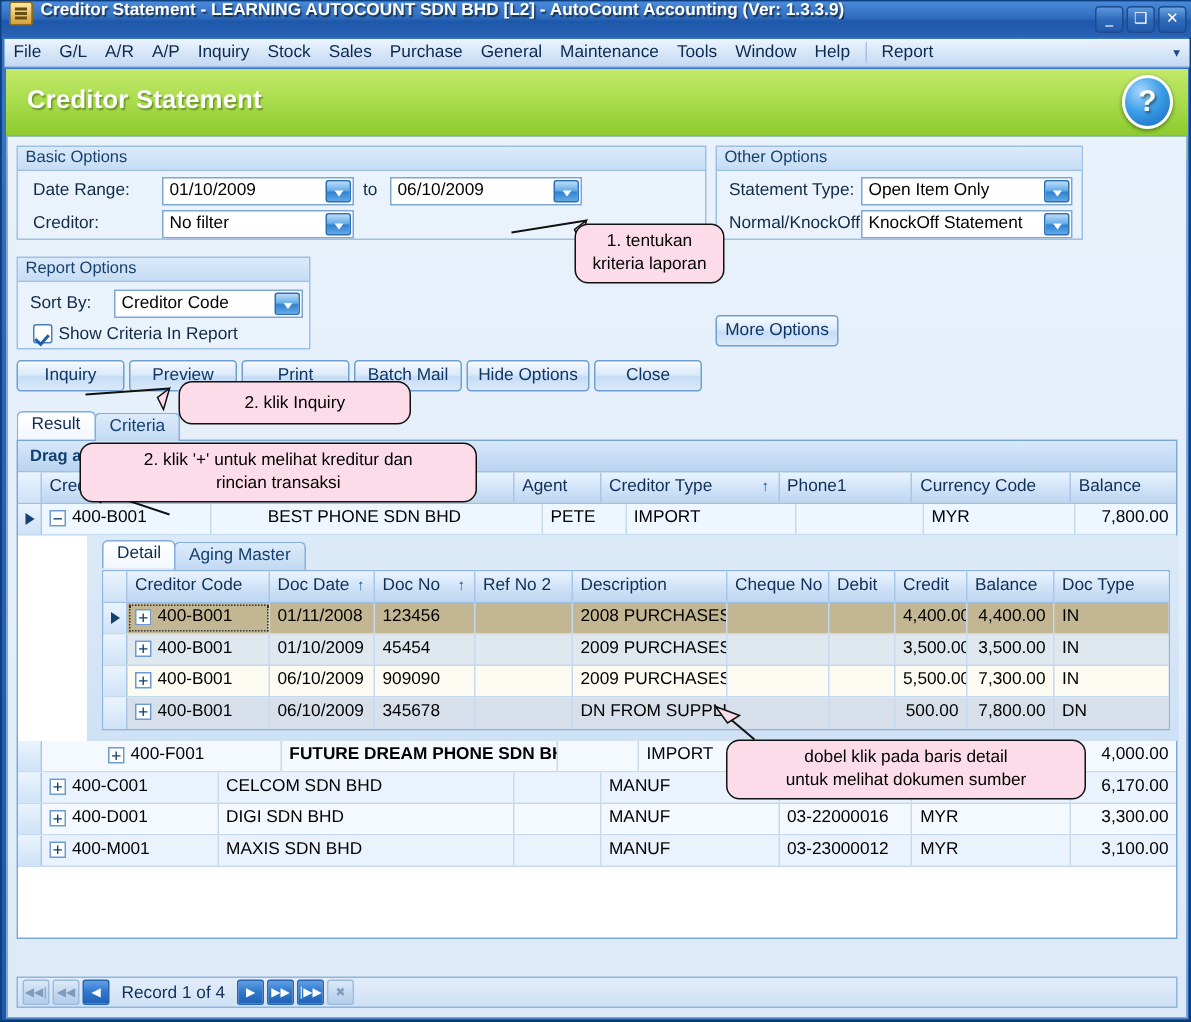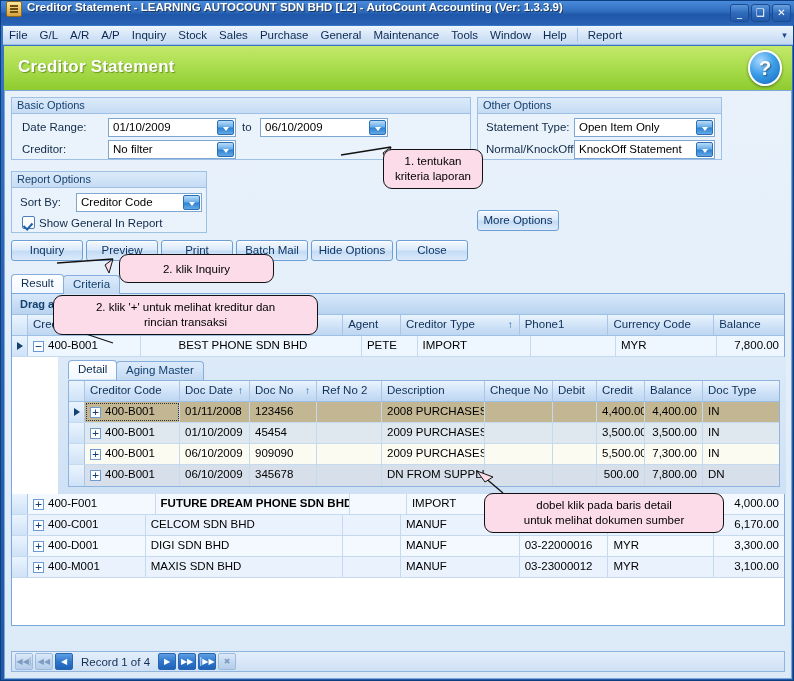--- a/index.html
+++ b/index.html
@@ -349,21 +349,21 @@
     </div>
 
     <div class="groupbox" style="left:6px; top:80px; width:196px; height:62px;">
       <div class="group-head">Report Options</div>
       <div class="field-label" style="left:8px; top:24px;">Sort By:</div>
       <div class="combo" style="left:64px; top:21px; width:126px;">
         <span>Creditor Code</span>
         <span class="arrow"></span>
       </div>
       <div class="cbx" style="left:10px; top:44px;"></div>
-      <div class="field-label" style="left:27px; top:45px;">Show General In Report</div>
+      <div class="field-label" style="left:27px; top:45px;">Show Criteria In Report</div>
     </div>
 
     <div class="btn" style="left:472px; top:119px; width:82px;">More Options</div>
 
     <div class="btn" style="left:6px; top:149px; width:72px;">Inquiry</div>
     <div class="btn" style="left:81px; top:149px; width:72px;">Preview</div>
     <div class="btn" style="left:156px; top:149px; width:72px;">Print</div>
     <div class="btn" style="left:231px; top:149px; width:72px;">Batch Mail</div>
     <div class="btn" style="left:306px; top:149px; width:82px;">Hide Options</div>
     <div class="btn" style="left:391px; top:149px; width:72px;">Close</div>
@@ -522,21 +522,21 @@
             <div class="data-cell num" style="width:48px;">500.00</div>
             <div class="data-cell num" style="width:58px;">7,800.00</div>
             <div class="data-cell" style="width:61px; border-right:none;">DN</div>
           </div>
         </div>
         <div style="height:7px;"></div>
       </div>
 
       <div class="data-row" style="background:#f4f9ff;">
         <div class="rowind"></div>
-        <div class="data-cell" style="width:130px;">
+        <div class="data-cell" style="width:130px;margin-left:39px;">
           <span class="expander">+</span><span>400-F001</span>
         </div>
         <div class="data-cell" style="width:198px;font-weight:bold;">FUTURE DREAM PHONE SDN BHD</div>
         <div class="data-cell" style="width:58px;"></div>
         <div class="data-cell" style="width:119px;">IMPORT</div>
         <div class="data-cell" style="width:89px;"></div>
         <div class="data-cell" style="width:106px;"></div>
         <div class="data-cell num" style="width:70px; border-right:none;">4,000.00</div>
       </div>
 

